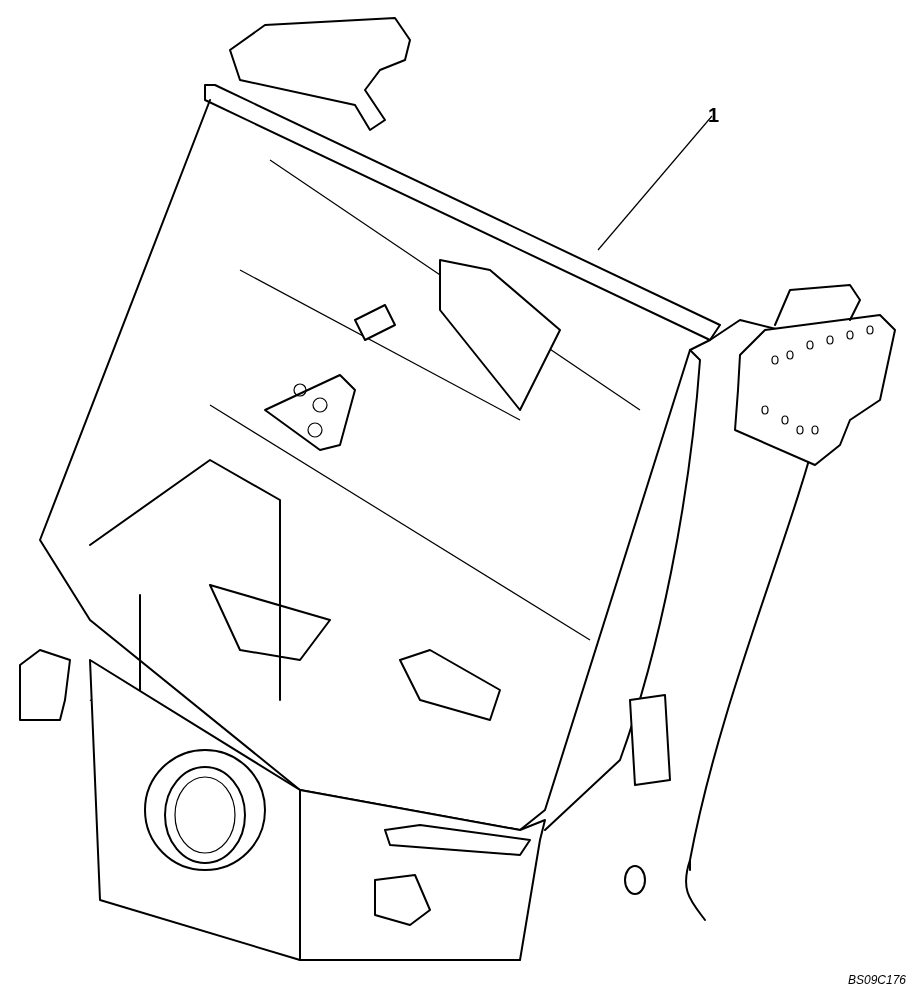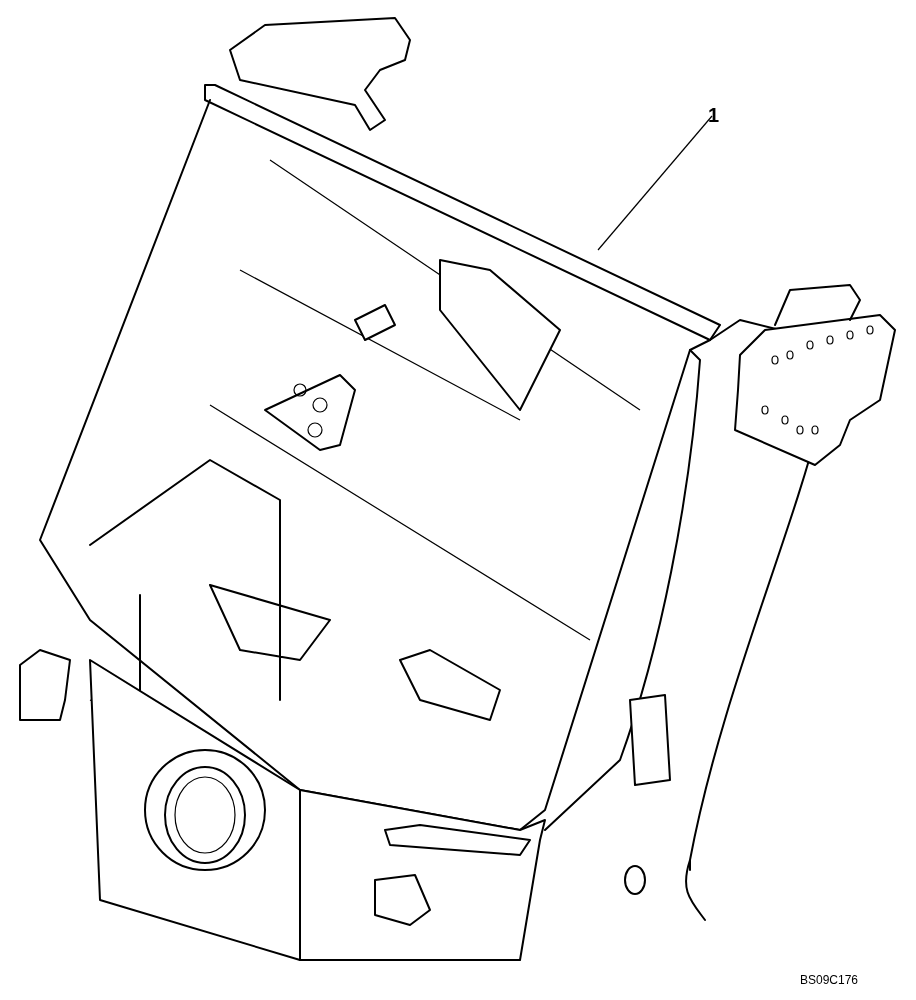--- a/index.html
+++ b/index.html
@@ -2,21 +2,21 @@
 <html><head>
 <meta charset="utf-8">
 <style>
   html,body{margin:0;padding:0;background:#fff;}
   body{width:916px;height:1000px;position:relative;overflow:hidden;font-family:"Liberation Sans",sans-serif;}
   svg{position:absolute;left:0;top:0;}
   .ln{fill:none;stroke:#000;stroke-width:2;stroke-linejoin:round;stroke-linecap:round;}
   .thin{fill:none;stroke:#000;stroke-width:1.2;}
   .fillw{fill:#fff;stroke:#000;stroke-width:2;stroke-linejoin:round;}
   .callout{position:absolute;left:708px;top:104px;font-size:20px;font-weight:bold;color:#000;}
-  .code{position:absolute;left:800px;top:973px;font-size:12px;color:#000;}
+  .code{position:absolute;left:848px;top:973px;font-size:12px;color:#000;font-style:italic;}
 </style>
 </head>
 <body>
 
 <svg width="916" height="1000" viewBox="0 0 916 1000">
 
   <path class="fillw" d="M230,50 L265,25 L395,18 L410,40 L405,60 L380,70 L365,90 L385,120 L370,130 L355,105 L240,80 Z"></path>
 
   <path class="fillw" d="M205,85 L215,85 L720,325 L710,340 L205,100 Z"></path>
 

